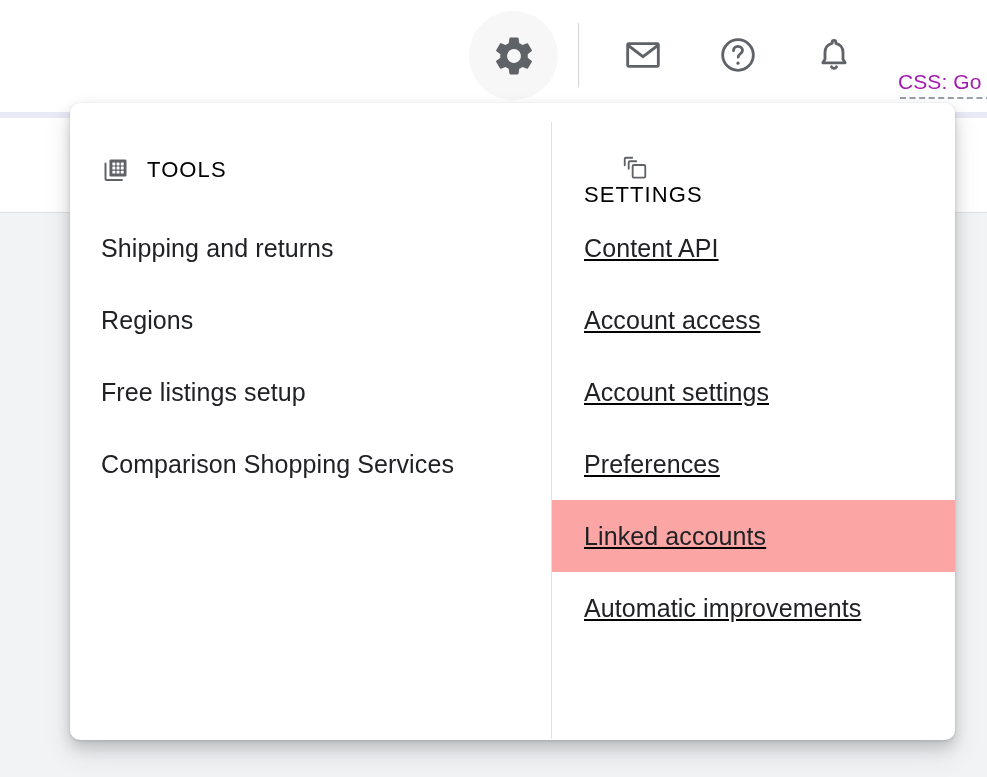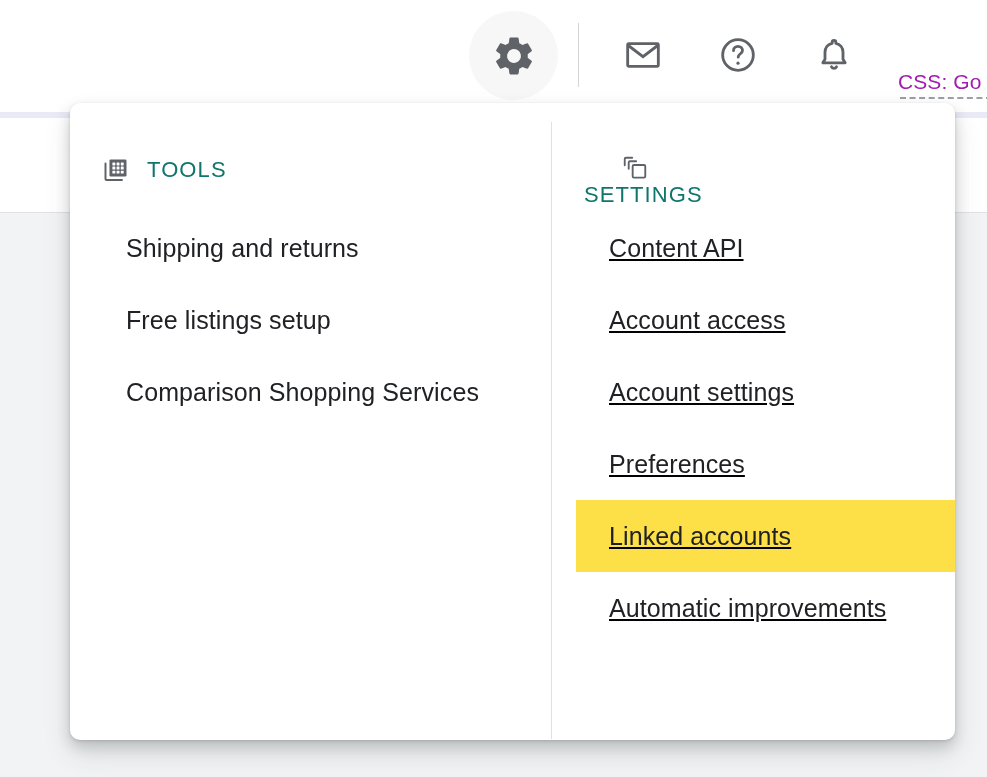--- a/index.html
+++ b/index.html
@@ -164,44 +164,43 @@
     align-items: center;
     justify-content: center;
     margin-right: 16px;
   }
   .col-header-icon svg { display: block; }
 
   .col-header-label {
     font-size: 22px;
     font-weight: 500;
     letter-spacing: 1.1px;
-    color: #0f766e;
+    color: #000000;
     white-space: nowrap;
   }
 
   .menu-list {
     position: absolute;
     left: 0;
     top: 109px;
     width: 100%;
-    padding-left: 25px;
   }
 
   .menu-item {
     height: 72px;
     display: flex;
     align-items: center;
     box-sizing: border-box;
     cursor: pointer;
   }
   .menu-col-tools .menu-item { padding-left: 31px; }
   .menu-col-settings .menu-item { padding-left: 33px; text-decoration: underline; }
 
   .menu-item.is-highlighted {
-    background: #fde047;
+    background: #fca5a5;
   }
 
   .menu-item-label {
     font-size: 25px;
     color: #202124;
     white-space: nowrap;
     letter-spacing: 0.1px;
   }
 </style>
 </head>
@@ -282,20 +281,23 @@
             </svg>
           </span>
           <span class="col-header-label">TOOLS</span>
         </div>
 
         <div class="menu-list">
           <div class="menu-item">
             <span class="menu-item-label">Shipping and returns</span>
           </div>
           <div class="menu-item">
+            <span class="menu-item-label">Regions</span>
+          </div>
+          <div class="menu-item">
             <span class="menu-item-label">Free listings setup</span>
           </div>
           <div class="menu-item">
             <span class="menu-item-label">Comparison Shopping Services</span>
           </div>
         </div>
       </div>
 
       <div class="menu-col menu-col-settings">
         <div class="col-header col-header-settings">

